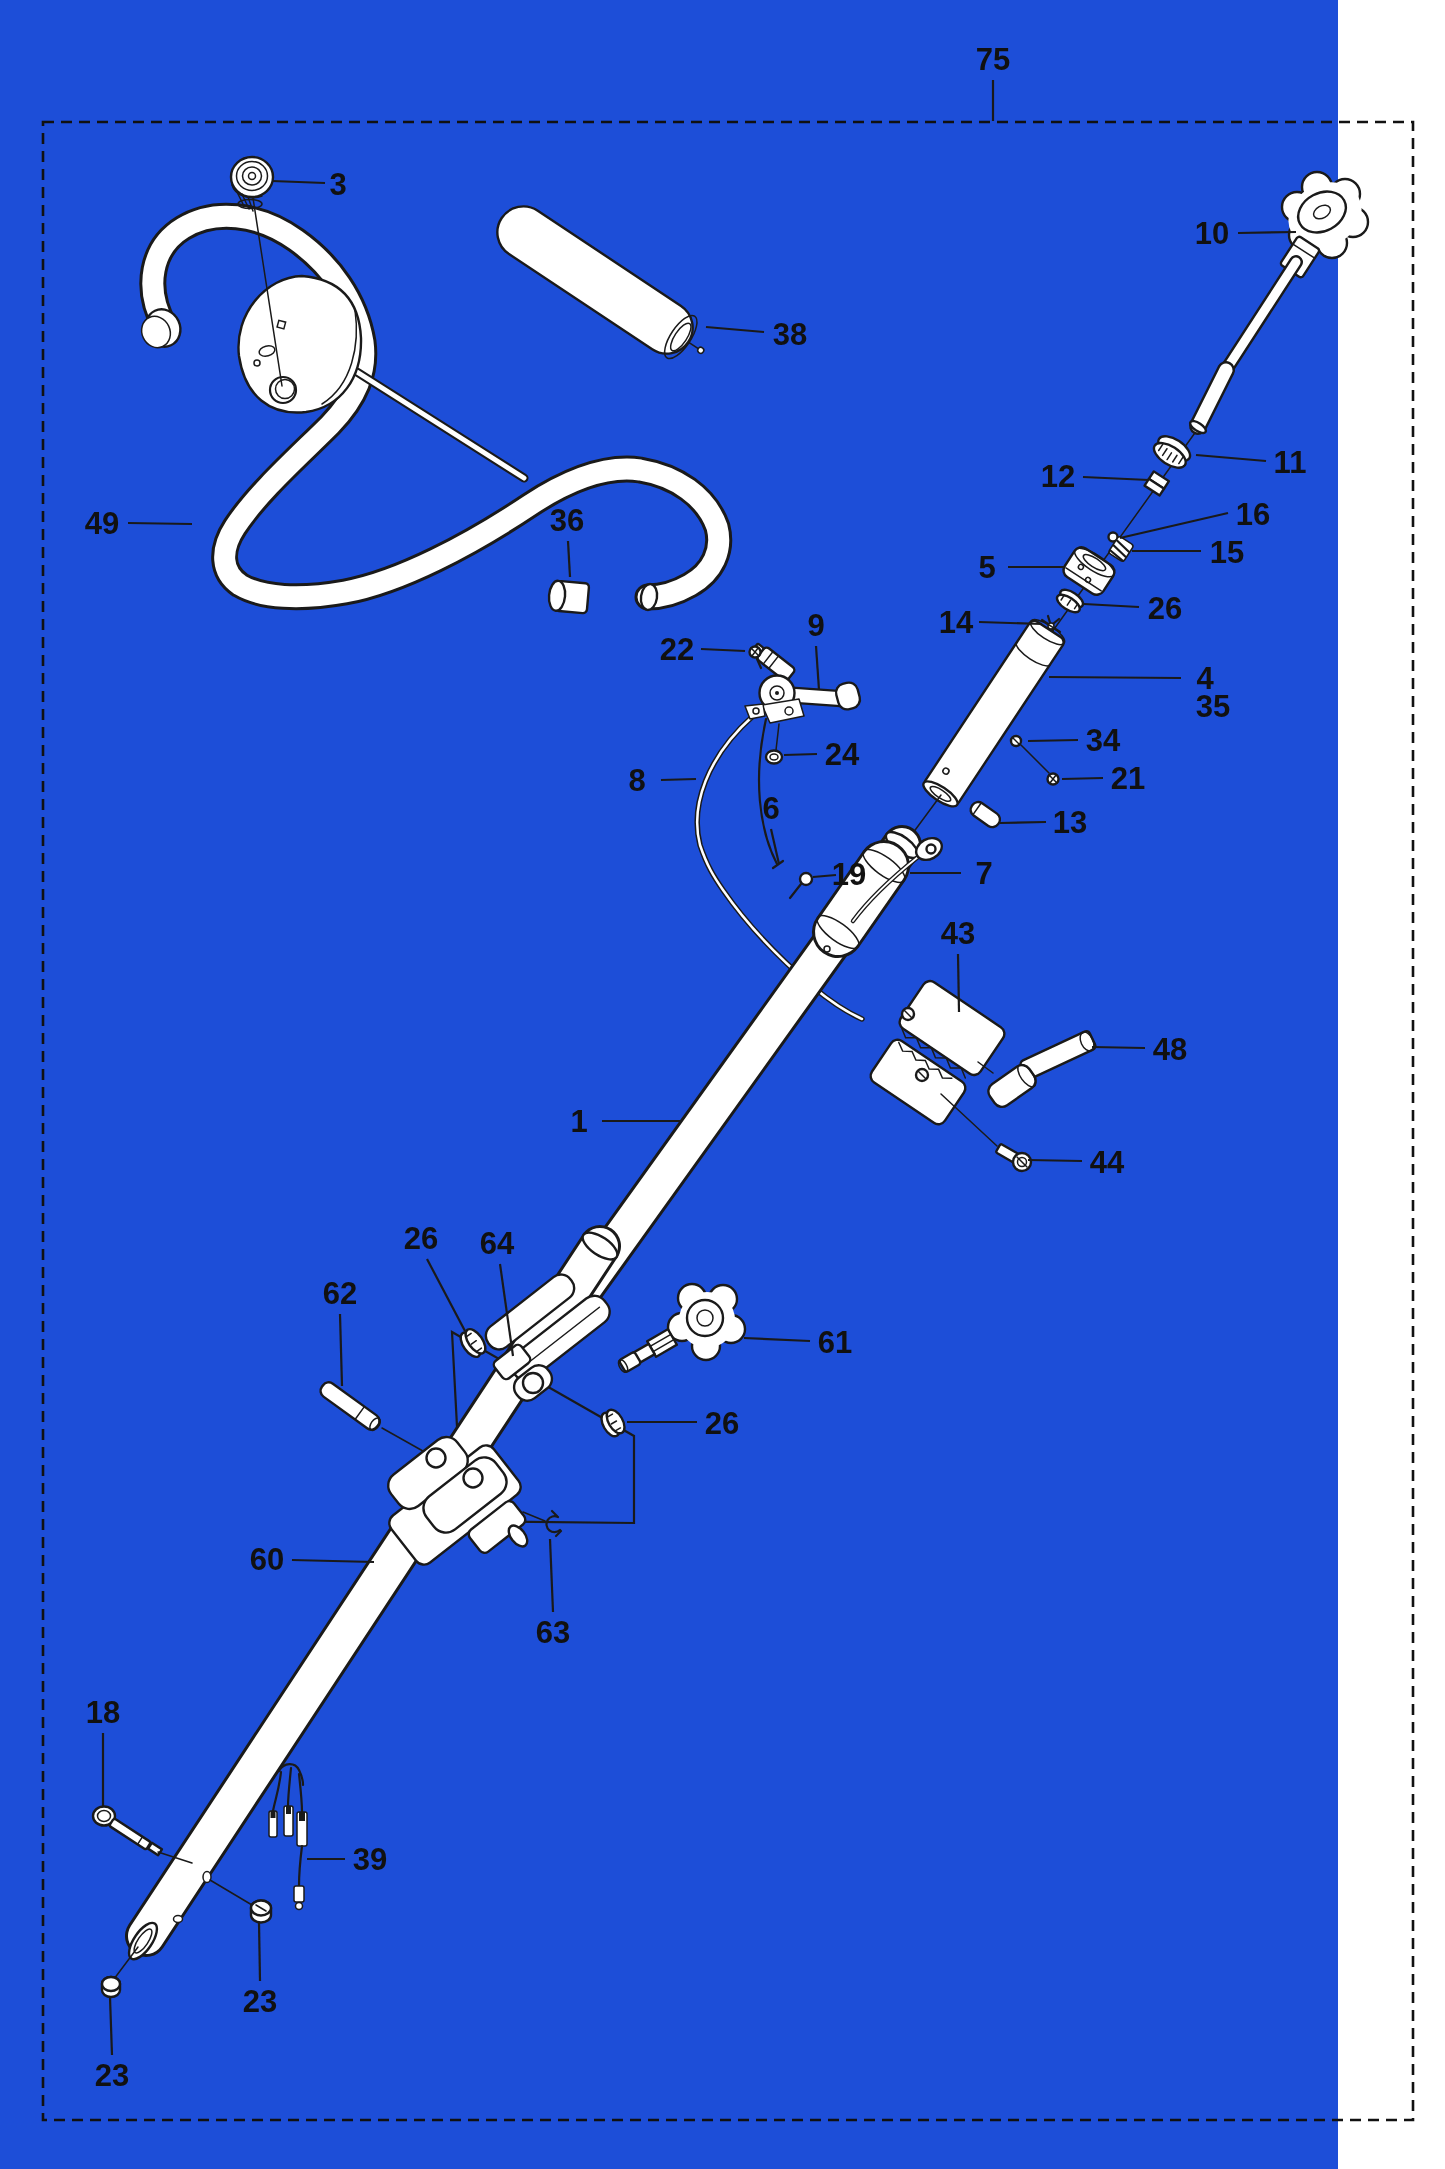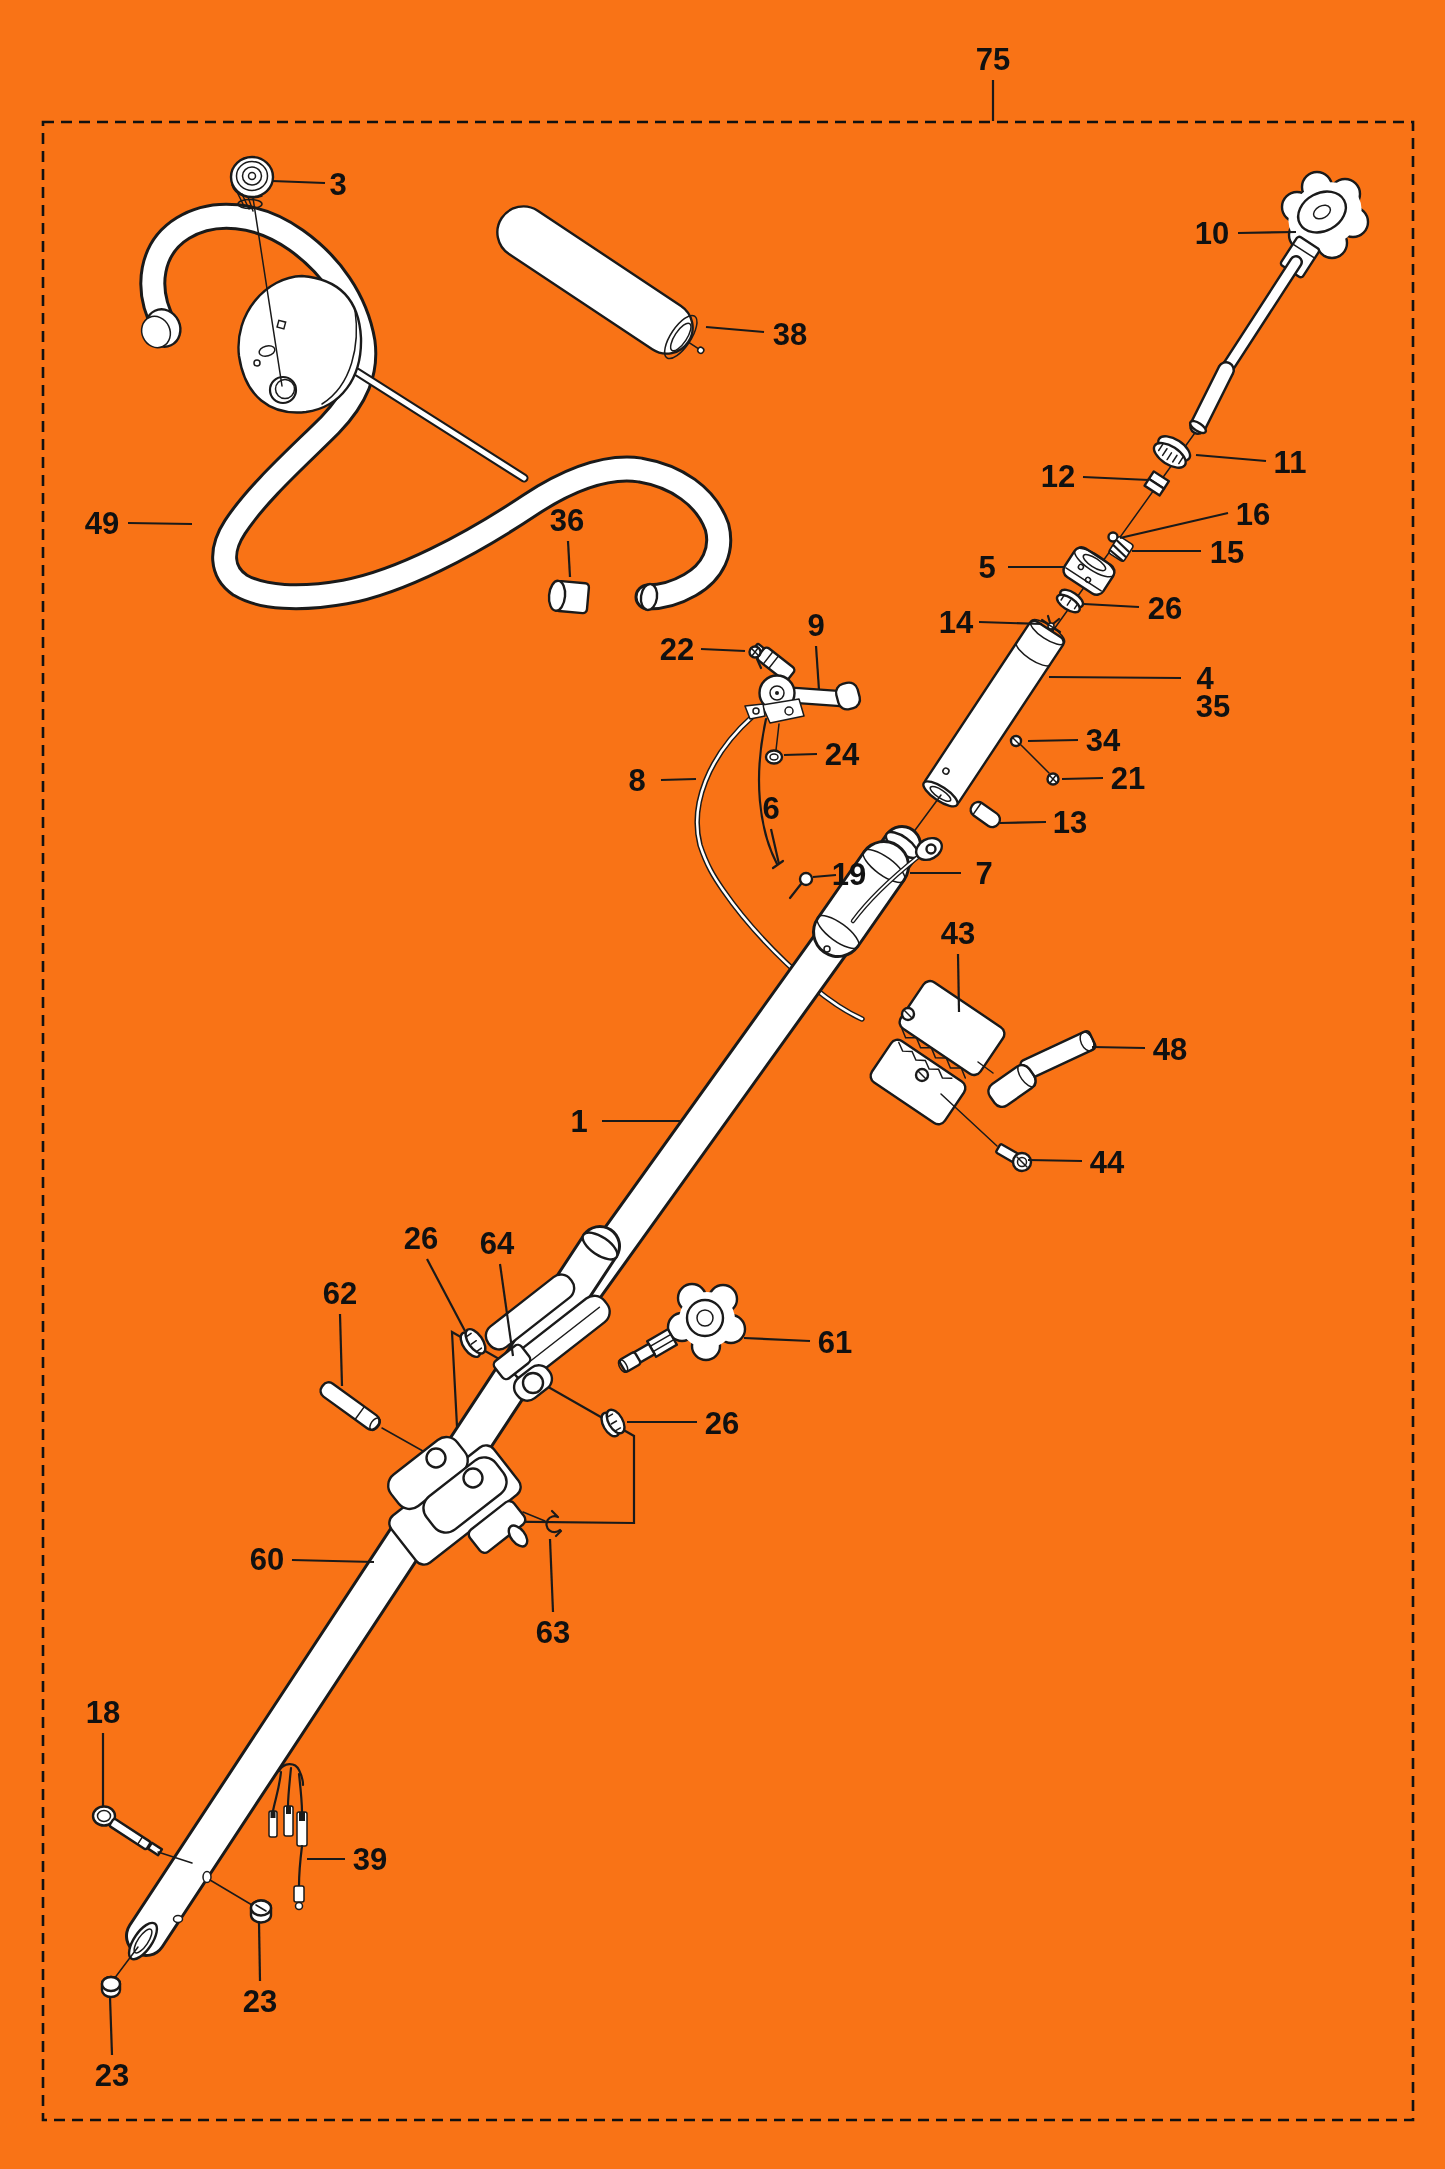--- a/index.html
+++ b/index.html
@@ -1,16 +1,16 @@
 <!DOCTYPE html>
 <html><head>
 <meta charset="utf-8">
 <style>
   html,body{margin:0;padding:0;background:#ffffff;}
-  #stage{position:relative;width:1445px;height:2169px;background:#f97316;font-family:"Liberation Sans",sans-serif;}
+  #stage{position:relative;width:1338px;height:2169px;background:#1d4ed8;font-family:"Liberation Sans",sans-serif;}
   svg{display:block}
   .border{fill:none;stroke:#111;stroke-width:2.6;stroke-dasharray:11 7;}
   .ol{fill:#fff;stroke:#1a1a1a;stroke-width:2.4;stroke-linejoin:round;}
   .ln{fill:none;stroke:#1a1a1a;stroke-width:2.2;stroke-linecap:round;}
   .thin{stroke-width:1.5;}
   .to{stroke:#1a1a1a;fill:none;stroke-linecap:round;stroke-linejoin:round;}
   .ti{stroke:#fff;fill:none;stroke-linecap:round;stroke-linejoin:round;}
   .leader{stroke:#1a1a1a;stroke-width:2.2;fill:none;}
   text.part-num{font-family:"Liberation Sans",sans-serif;font-weight:700;font-size:31px;fill:#111;}
 </style>

